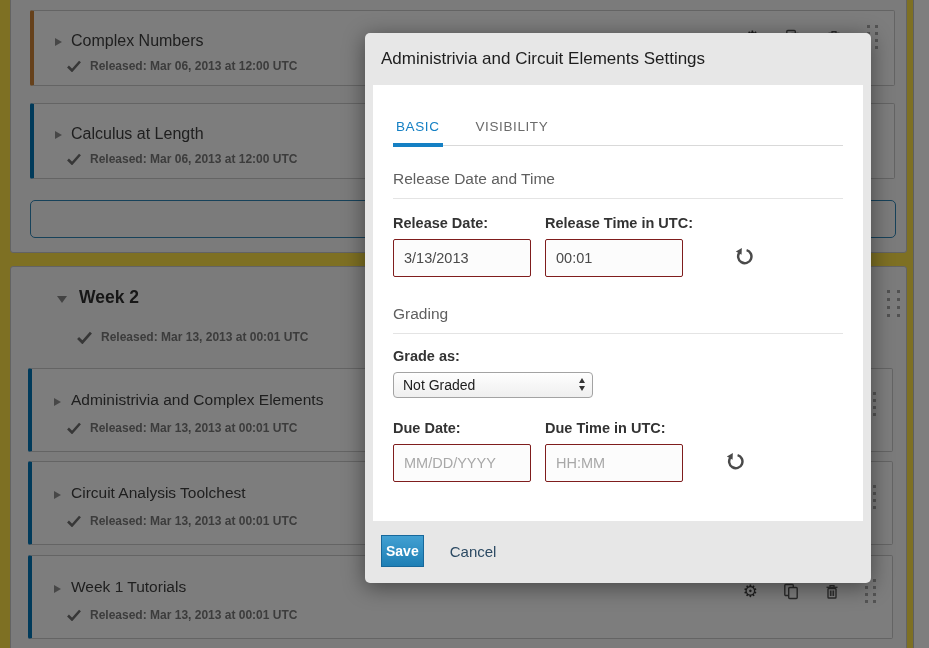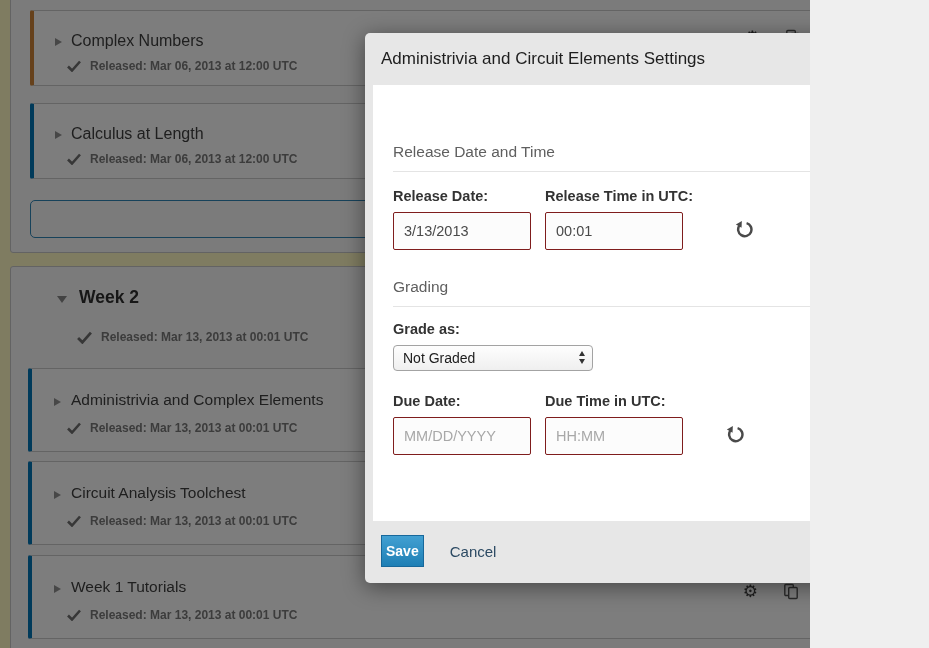--- a/index.html
+++ b/index.html
@@ -1,18 +1,18 @@
 <!DOCTYPE html>
 <html><head>
 <meta charset="utf-8">
 <style>
   * { margin:0; padding:0; box-sizing:border-box; }
   html,body { width:929px; height:648px; }
   body { font-family:"Liberation Sans", sans-serif; background:#efefef; position:relative; overflow:hidden; }
-  .page { position:absolute; inset:0; width:810px; height:648px; overflow:hidden; background:#fef9c3; }
+  .page { position:absolute; inset:0; width:929px; height:648px; overflow:hidden; background:#fde047; }
 
   
   .bg { position:absolute; inset:0; z-index:1; }
   .scroll-strip { position:absolute; left:913px; top:0; bottom:0; right:0; background:#fdfdfd; border-left:1px solid #bfbfbf; }
   .outer-card { position:absolute; background:#f7f7f7; border:1px solid #c6c6c6; border-radius:3px; }
   .outer-top { left:10px; top:-14px; width:897px; height:267px; }
   .outer-week { left:10px; top:266px; width:897px; height:400px; }
 
   .item-card { position:absolute; background:#fbfbfb; border:1px solid #c9c9c9; border-left:4px solid #999; border-radius:2px; }
   .card-complex  { left:30px; top:10px;  width:865px; height:76px; }
@@ -269,20 +269,24 @@
       </span>
     </div>
   </div>
 
   <div class="overlay"></div>
 
   <div class="modal">
     <div class="modal-title">Administrivia and Circuit Elements Settings</div>
 
     <div class="modal-body">
+      <div class="tabs">
+        <span class="tab active">BASIC</span>
+        <span class="tab">VISIBILITY</span>
+      </div>
 
       <h3 class="group-heading">Release Date and Time</h3>
 
       <div class="field-row">
         <div class="field">
           <label>Release Date:</label>
           <input class="text-input" type="text" value="3/13/2013" style="">
         </div>
         <div class="field">
           <label>Release Time in UTC:</label>

